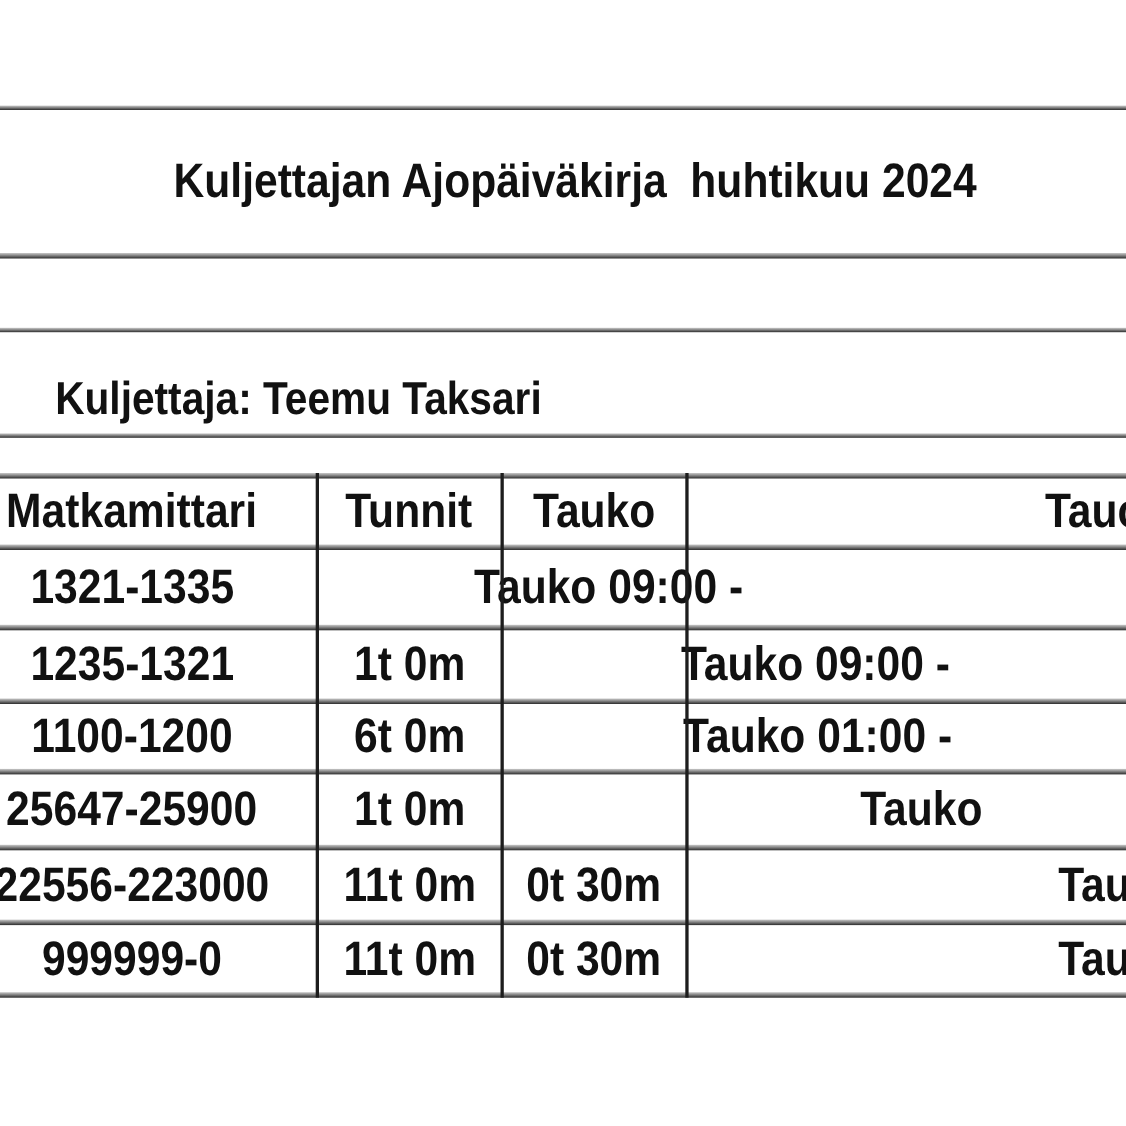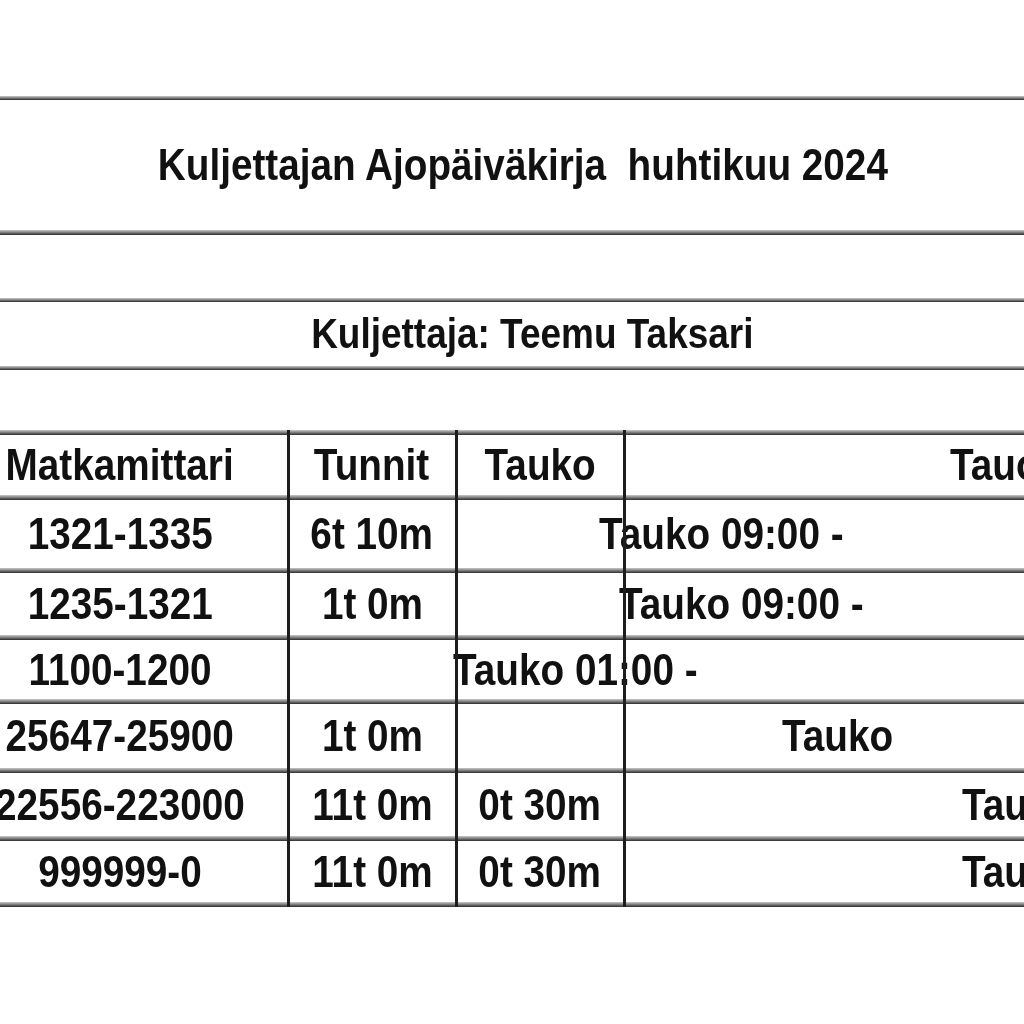--- a/index.html
+++ b/index.html
@@ -24,21 +24,21 @@
   .hline.thin { height: 4px; }
 
   
   .section-a {
     position: absolute;
     top: 96px; left: 0;
     width: 1024px;
   }
   .row-title   { height: 130px; display: flex; align-items: center; justify-content: center; }
   .row-empty   { height: 63px; }
-  .row-driver  { height: 64px; display: flex; align-items: center; justify-content: center; }
+  .row-driver  { height: 64px; display: flex; align-items: center; justify-content: flex-start; margin-top: 28px; }
 
   
   .cond {
     display: inline-block;
     font-weight: bold;
     font-size: 44px;
     white-space: pre;
     letter-spacing: 0px;
     transform: scaleX(0.88);
     transform-origin: center center;
@@ -126,23 +126,20 @@
       <div class="cell c4 pad-hdr">
           <span class="cond">Tauo</span>
         </div>
     </div>
     <div class="hline"></div>
 
     <div class="trow h-r1">
       <div class="cell c1">
           <span class="cond">1321-1335</span>
         </div>
-      <div class="cell c2">
-          <span class="cond">6t 10m</span>
-        </div>
       <div class="cell c4 pad-r1">
           <span class="cond">Tauko 09:00 -</span>
         </div>
     </div>
     <div class="hline"></div>
 
     <div class="trow h-r2">
       <div class="cell c1">
           <span class="cond">1235-1321</span>
         </div>
@@ -151,20 +148,23 @@
         </div>
       <div class="cell c4 pad-r2">
           <span class="cond">Tauko 09:00 -</span>
         </div>
     </div>
     <div class="hline"></div>
 
     <div class="trow h-r3">
       <div class="cell c1">
           <span class="cond">1100-1200</span>
+        </div>
+      <div class="cell c2">
+          <span class="cond">6t 0m</span>
         </div>
       <div class="cell c4 pad-r3">
           <span class="cond">Tauko 01:00 -</span>
         </div>
     </div>
     <div class="hline"></div>
 
     <div class="trow h-r4">
       <div class="cell c1">
           <span class="cond">25647-25900</span>

